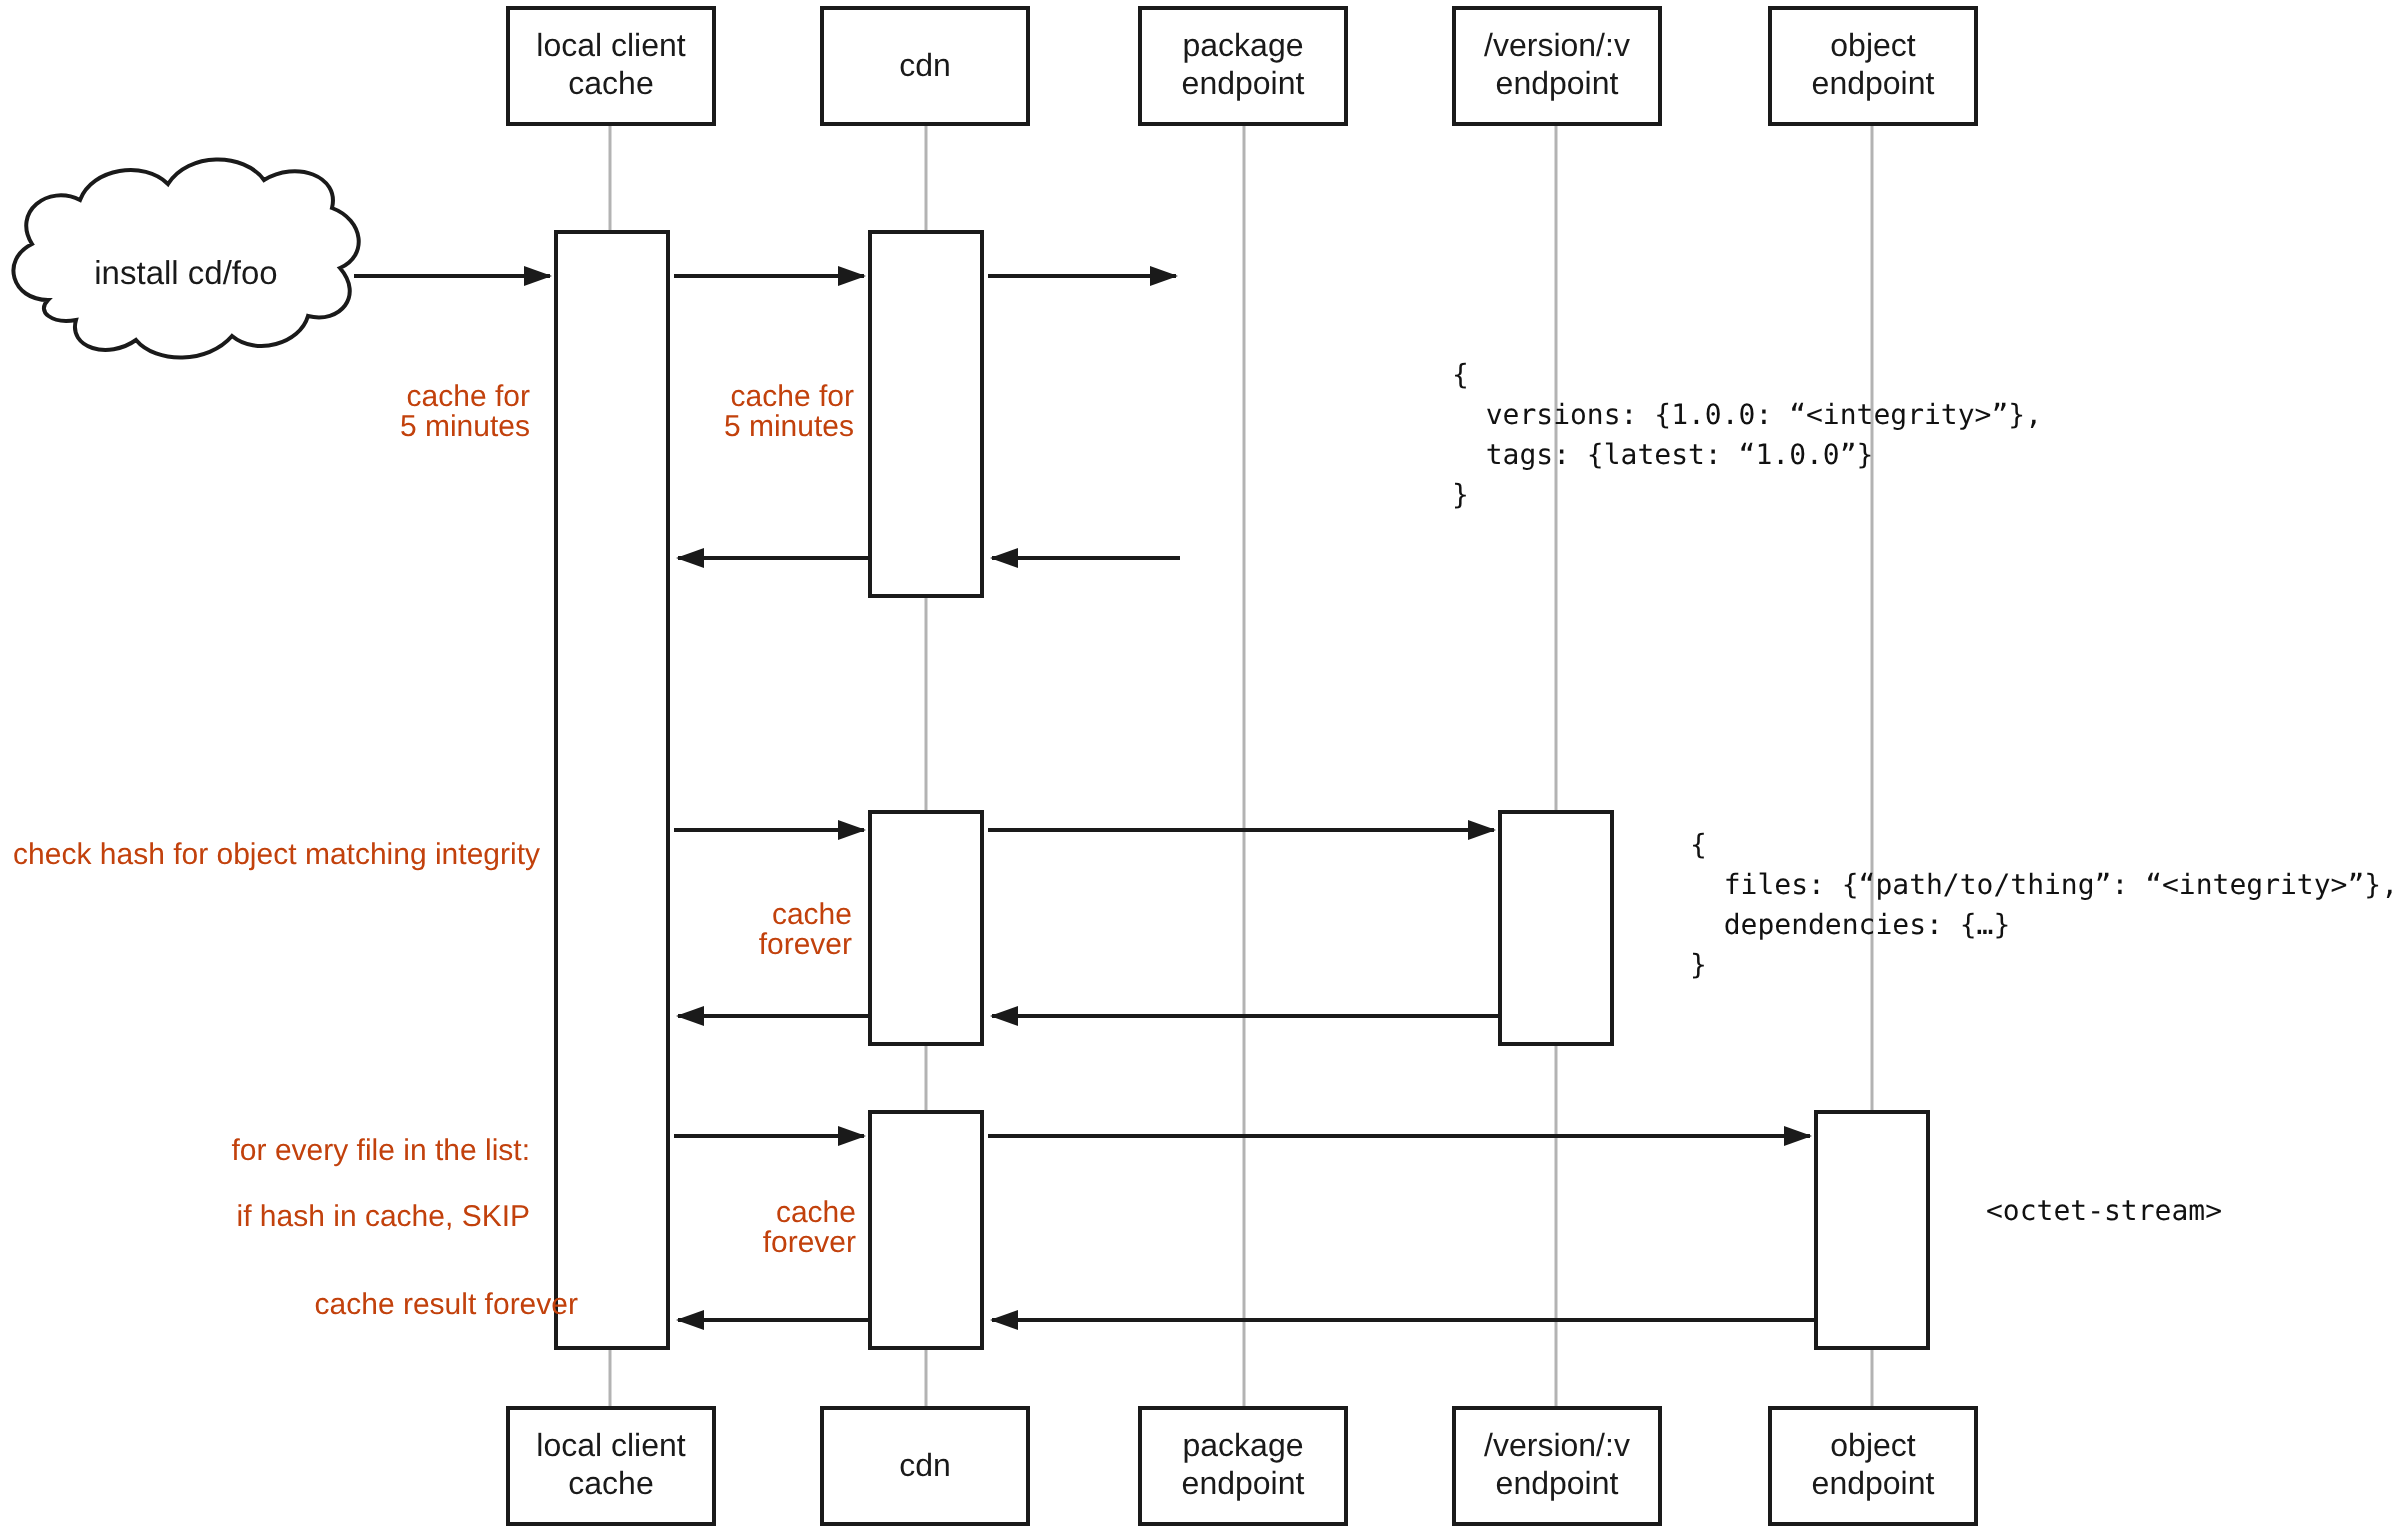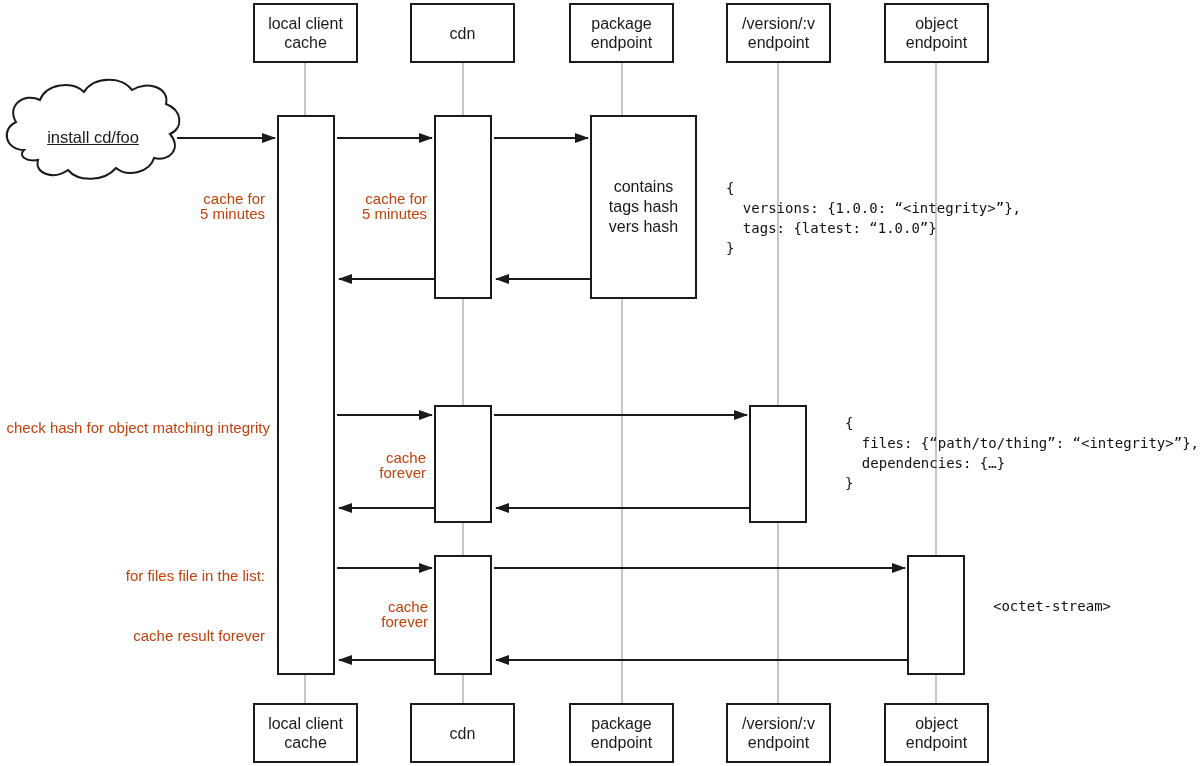--- a/index.html
+++ b/index.html
@@ -56,21 +56,20 @@
     line-height: 20px;
     white-space: pre;
     color: #111111;
   }
   .cloud-label {
     position: absolute;
     left: 13px; top: 128px; width: 160px;
     text-align: center;
     font-size: 16.5px;
     line-height: 19px;
-    text-decoration: underline;
   }
 </style>
 </head>
 <body>
 
 <div id="stage">
 
   <svg id="wires" width="1200" height="766" viewBox="0 0 1200 766">
     <defs>
       <marker id="arrow" markerUnits="userSpaceOnUse" markerWidth="14" markerHeight="10" refX="13" refY="5" orient="auto">
@@ -151,39 +150,35 @@
     </div>
   <div class="actor" style="left:726px; top:703px;">
       <span>/version/:v endpoint</span>
     </div>
   <div class="actor" style="left:884px; top:703px;">
       <span>object endpoint</span>
     </div>
 
   <div class="act" style="left:277px; top:115px; width:58px;  height:560px;"></div>
   <div class="act" style="left:434px; top:115px; width:58px;  height:184px;"></div>
-  <div class="act" style="left:590px; top:115px; width:107px; height:184px;">
-    <div class="act-note">contains
-tags hash
-vers hash</div>
-  </div>
   <div class="act" style="left:434px; top:405px; width:58px; height:118px;"></div>
   <div class="act" style="left:749px; top:405px; width:58px; height:118px;"></div>
   <div class="act" style="left:434px; top:555px; width:58px; height:120px;"></div>
   <div class="act" style="left:907px; top:555px; width:58px; height:120px;"></div>
 
   <div class="note right" style="left:105px; top:191px; width:160px;">cache for
 5 minutes</div>
   <div class="note right" style="left:267px; top:191px; width:160px;">cache for
 5 minutes</div>
   <div class="note right" style="left:0px;   top:420px; width:270px;">check hash for object matching integrity</div>
   <div class="note right" style="left:266px; top:450px; width:160px;">cache
 forever</div>
-  <div class="note right" style="left:0px;   top:568px; width:265px;">for files file in the list:</div>
-  <div class="note right" style="left:0px;   top:628px; width:265px;">cache result forever</div>
+  <div class="note right" style="left:0px;   top:568px; width:265px;">for every file in the list:</div>
+  <div class="note right" style="left:0px;   top:601px; width:265px;">if hash in cache, SKIP</div>
+  <div class="note right" style="left:0px;   top:645px; width:265px;padding-left:24px;">cache result forever</div>
   <div class="note right" style="left:268px; top:599px; width:160px;">cache
 forever</div>
 
   <div class="mono" style="left:726px; top:178px;">{
   versions: {1.0.0: “&lt;integrity&gt;”},
   tags: {latest: “1.0.0”}
 }</div>
   <div class="mono" style="left:845px; top:413px;">{
   files: {“path/to/thing”: “&lt;integrity&gt;”},
   dependencies: {…}

